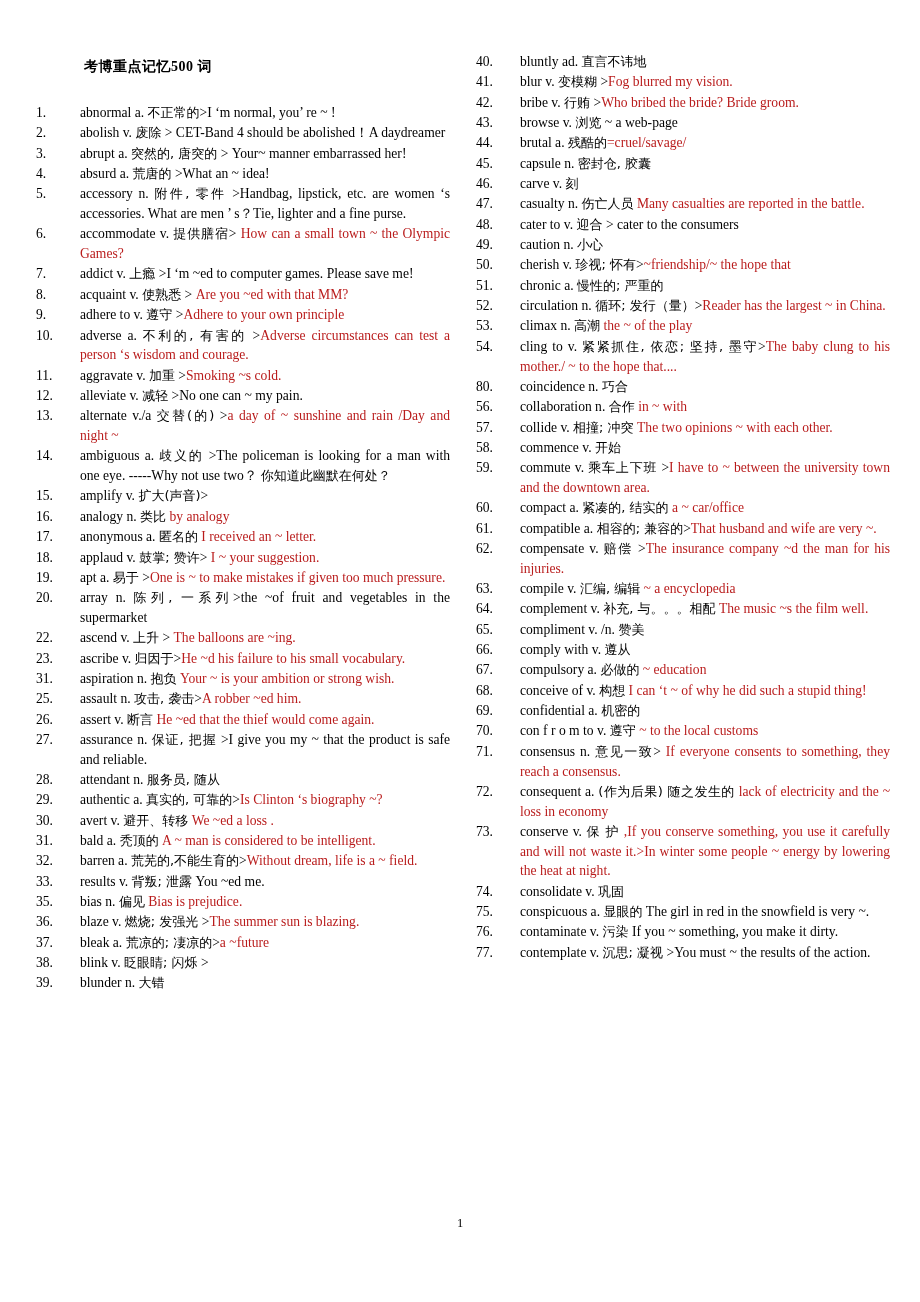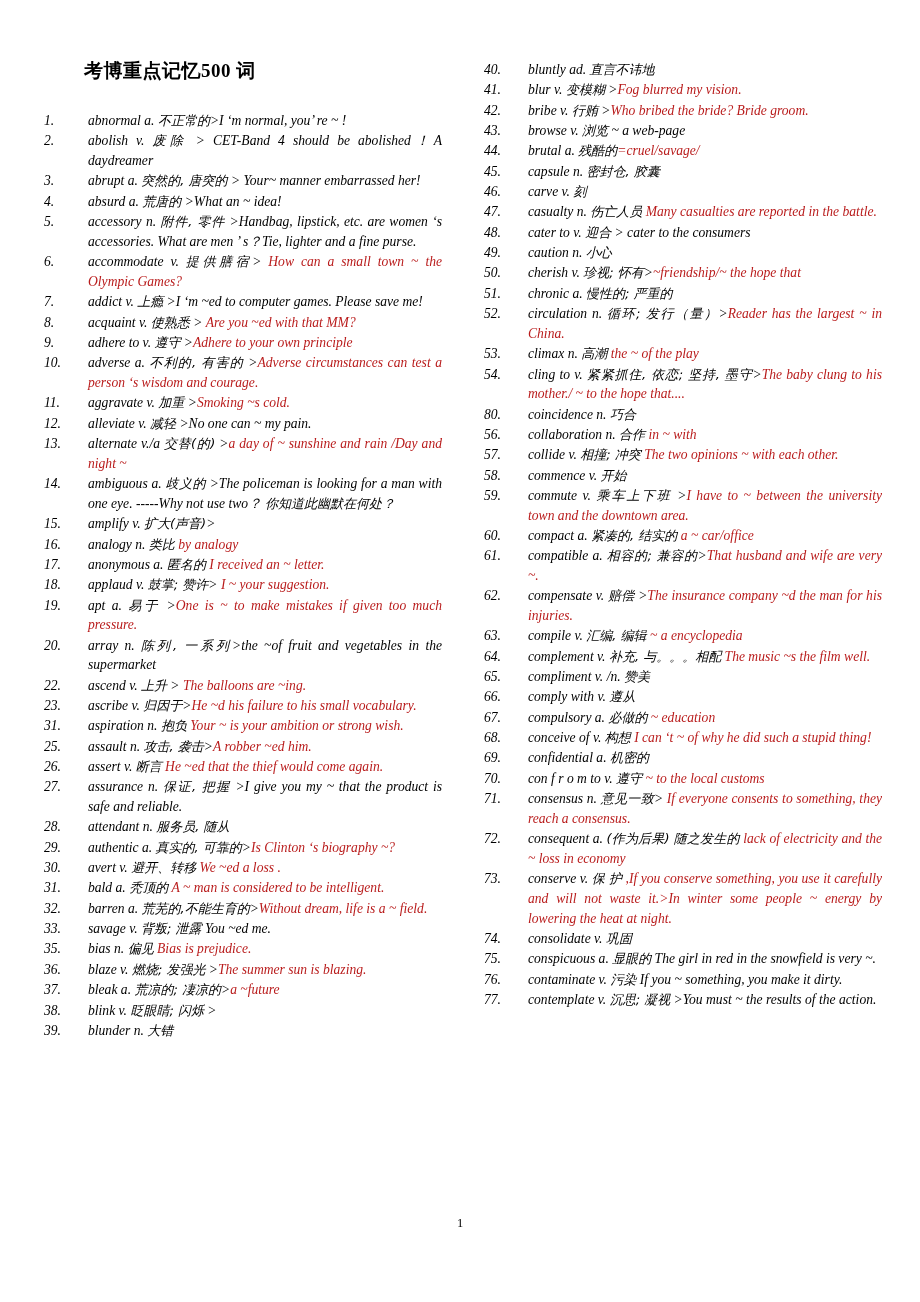--- a/index.html
+++ b/index.html
@@ -13,21 +13,21 @@
     height: 1302px;
     background: #ffffff;
     font-family: "Liberation Serif", "DejaVu Serif", serif;
     color: #000000;
     overflow: hidden;
   }
   .doc-title {
     position: absolute;
     left: 84px;
     top: 58px;
-    font-size: 19px;
+    font-size: 14px;
     font-weight: bold;
     letter-spacing: 0.5px;
     white-space: nowrap;
   }
   .columns {
     position: absolute;
     left: 0;
     top: 0;
     width: 920px;
     height: 1302px;
@@ -35,25 +35,24 @@
   .col {
     position: absolute;
     top: 0;
     width: 420px;
   }
   .col-left  { left: 30px;  top: 103px; }
   .col-right { left: 470px; top: 52px; }
 
   ol.vocab {
     list-style: none;
-    margin: 8px;
+    margin: 0;
     padding: 0;
     font-size: 13.6px;
     line-height: 1.45;
-    font-style: italic;
   }
   ol.vocab > li {
     position: relative;
     padding-left: 50px;
     margin: 0 0 0.5px 0;
     text-align: justify;
     text-justify: inter-word;
   }
   ol.vocab > li .num {
     position: absolute;
@@ -111,21 +110,21 @@
           <li><span class="num">23.</span><span><span class="en ">ascribe v. </span><span class="cn ">归因于</span><span class="en ">&gt;</span><span class="en blue">He ~d his failure to his small vocabulary.</span></span></li>
           <li><span class="num">31.</span><span><span class="en ">aspiration n. </span><span class="cn ">抱负</span><span class="en "> </span><span class="en blue">Your ~ is your ambition or strong wish.</span></span></li>
           <li><span class="num">25.</span><span><span class="en ">assault n. </span><span class="cn ">攻击, 袭击</span><span class="en ">&gt;</span><span class="en blue">A robber ~ed him.</span></span></li>
           <li><span class="num">26.</span><span><span class="en ">assert v. </span><span class="cn ">断言</span><span class="en "> </span><span class="en blue">He ~ed that the thief would come again.</span></span></li>
           <li><span class="num">27.</span><span><span class="en ">assurance n. </span><span class="cn ">保证, 把握</span><span class="en "> &gt;I give you my ~ that the product is safe and reliable.</span></span></li>
           <li><span class="num">28.</span><span><span class="en ">attendant n. </span><span class="cn ">服务员, 随从</span></span></li>
           <li><span class="num">29.</span><span><span class="en ">authentic a. </span><span class="cn ">真实的, 可靠的</span><span class="en ">&gt;</span><span class="en blue">Is Clinton ‘s biography ~?</span></span></li>
           <li><span class="num">30.</span><span><span class="en ">avert v. </span><span class="cn ">避开、转移</span><span class="en "> </span><span class="en blue">We ~ed a loss .</span></span></li>
           <li><span class="num">31.</span><span><span class="en ">bald a. </span><span class="cn ">秃顶的</span><span class="en "> </span><span class="en blue">A ~ man is considered to be intelligent.</span></span></li>
           <li><span class="num">32.</span><span><span class="en ">barren a. </span><span class="cn ">荒芜的,不能生育的</span><span class="en ">&gt;</span><span class="en blue">Without dream, life is a ~ field.</span></span></li>
-          <li><span class="num">33.</span><span><span class="en ">savage v. </span><span class="cn ">背叛; 泄露</span><span class="en "> You ~ed me.</span></span></li>
+          <li><span class="num">33.</span><span><span class="en ">results v. </span><span class="cn ">背叛; 泄露</span><span class="en "> You ~ed me.</span></span></li>
           <li><span class="num">35.</span><span><span class="en ">bias n. </span><span class="cn ">偏见</span><span class="en "> </span><span class="en blue">Bias is prejudice.</span></span></li>
           <li><span class="num">36.</span><span><span class="en ">blaze v. </span><span class="cn ">燃烧; 发强光</span><span class="en "> &gt;</span><span class="en blue">The summer sun is blazing.</span></span></li>
           <li><span class="num">37.</span><span><span class="en ">bleak a. </span><span class="cn ">荒凉的; 凄凉的</span><span class="en ">&gt;</span><span class="en blue">a ~future</span></span></li>
           <li><span class="num">38.</span><span><span class="en ">blink v. </span><span class="cn ">眨眼睛; 闪烁</span><span class="en "> &gt;</span></span></li>
           <li><span class="num">39.</span><span><span class="en ">blunder n. </span><span class="cn ">大错</span></span></li>
         </ol>
     </div>
     <div class="col col-right">
       <ol class="vocab">
           <li><span class="num">40.</span><span><span class="en ">bluntly ad. </span><span class="cn ">直言不讳地</span></span></li>

